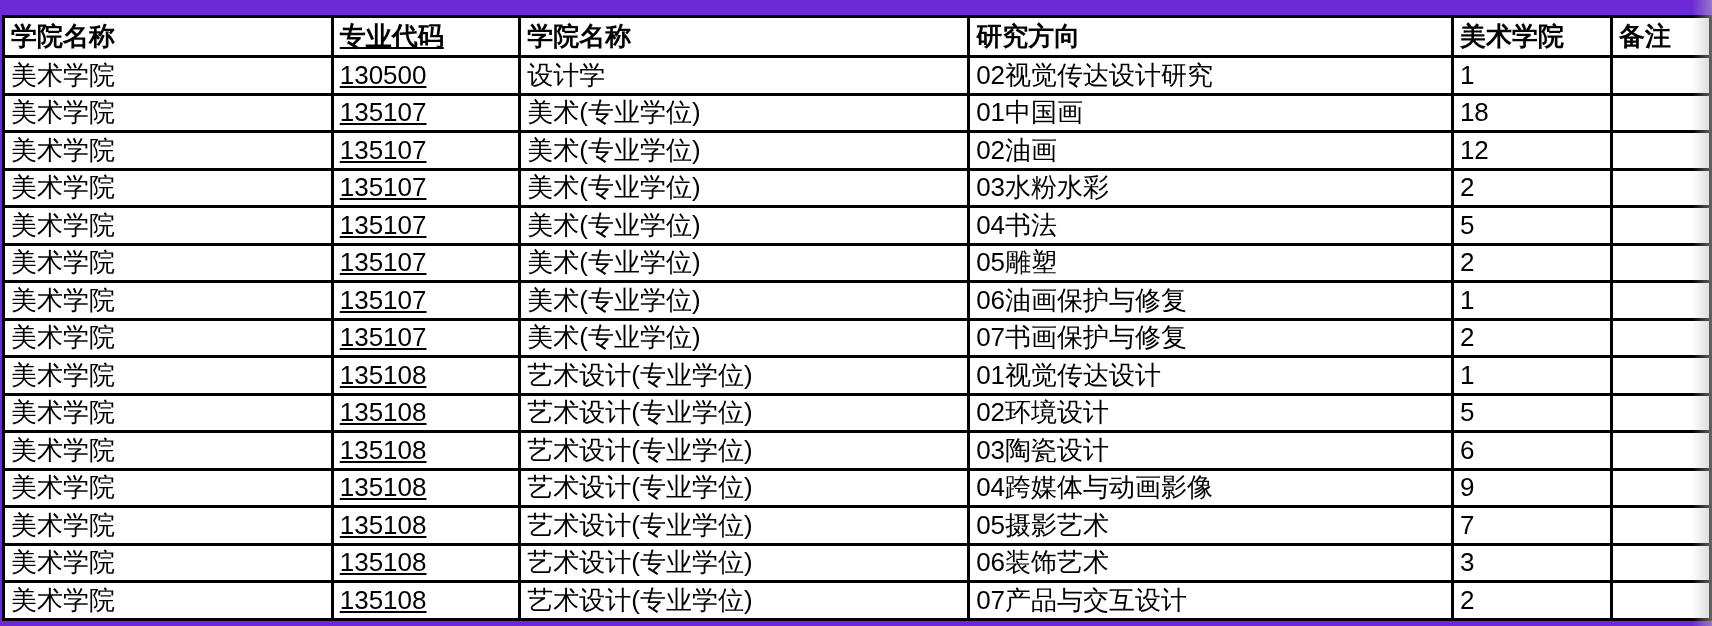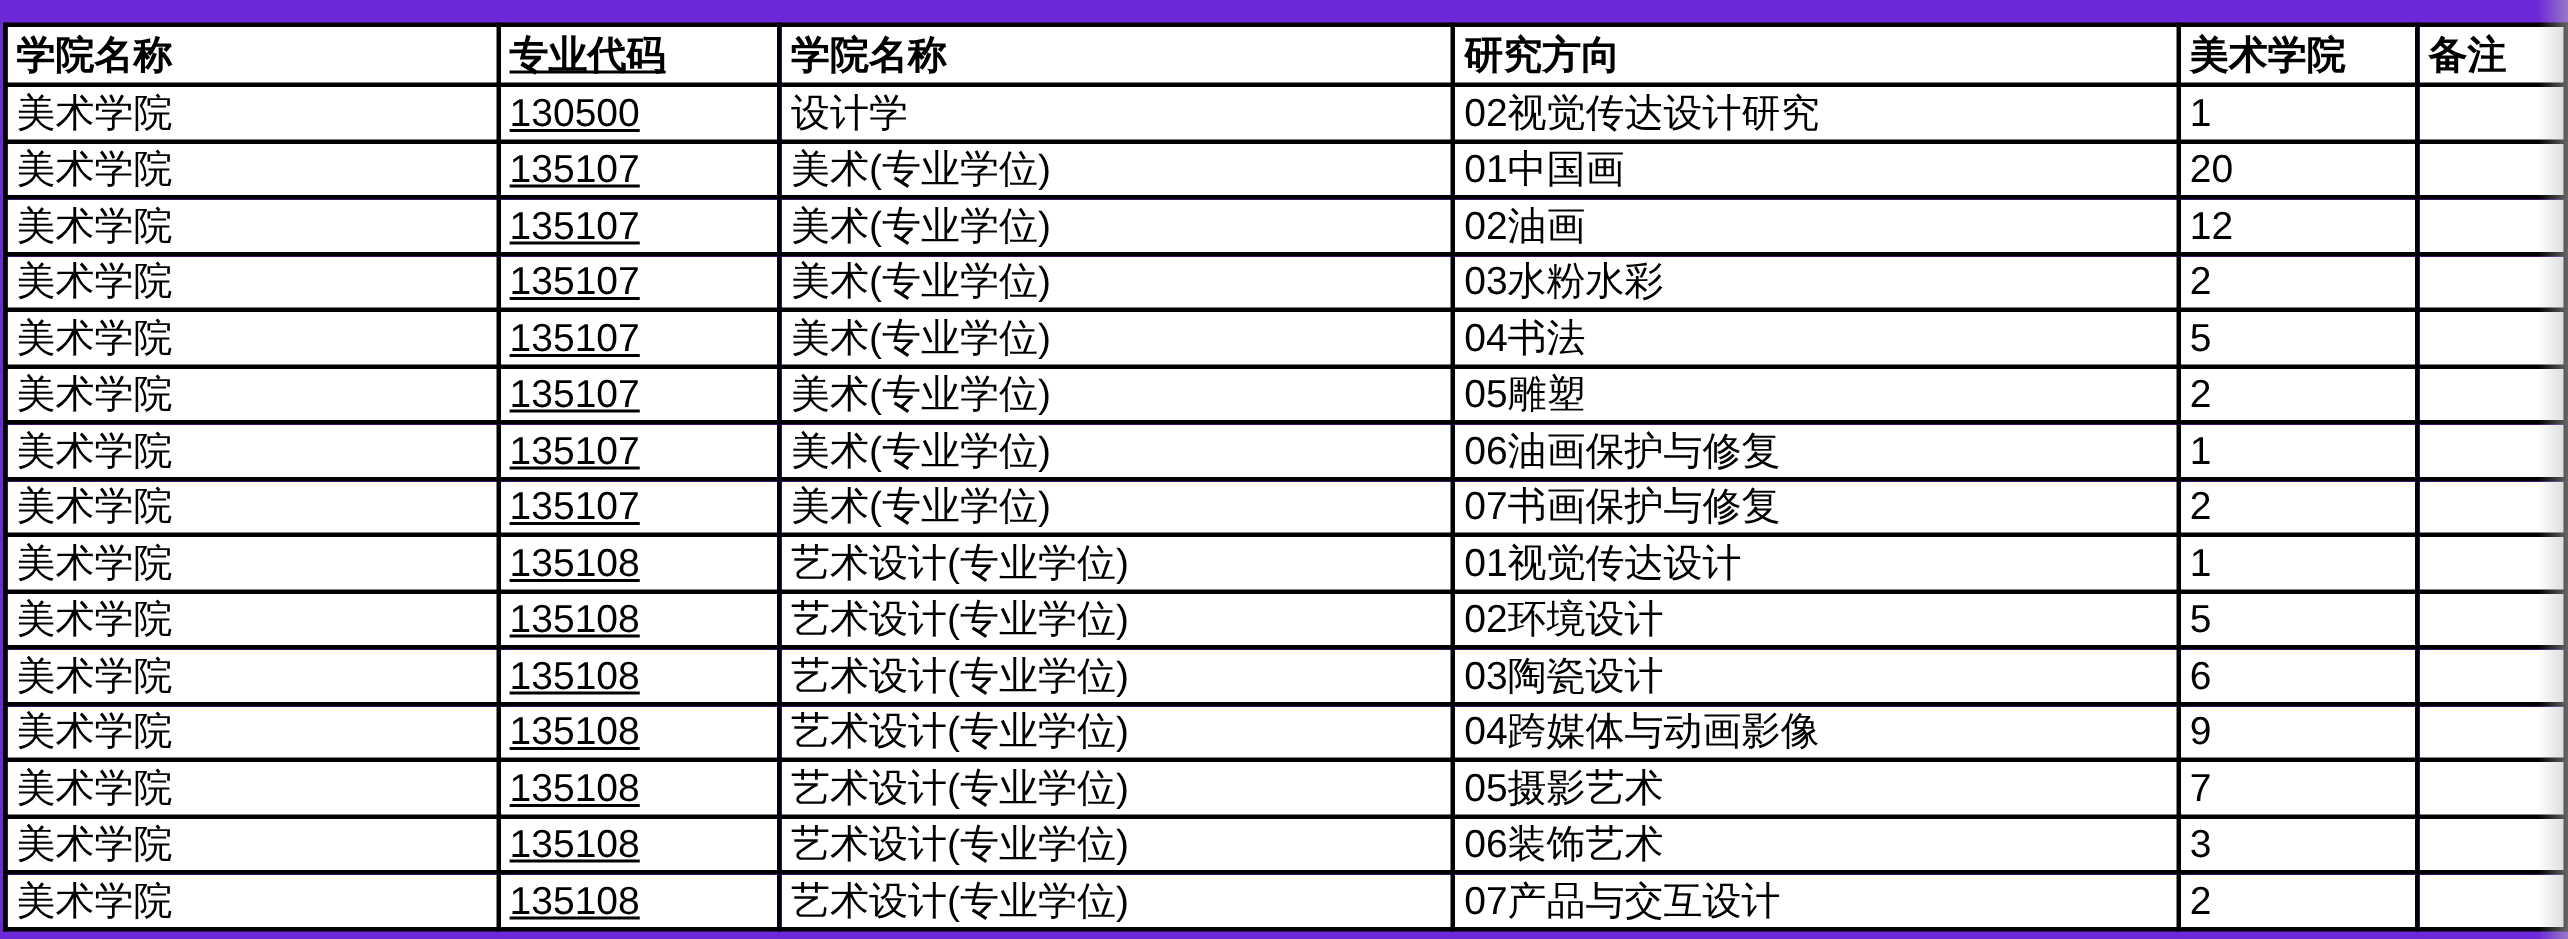--- a/index.html
+++ b/index.html
@@ -87,21 +87,21 @@
           <td class="c-major_name">设计学</td>
           <td class="c-research_direction">02视觉传达设计研究</td>
           <td class="c-available_plan">1</td>
           <td class="c-remarks"></td>
         </tr>
         <tr>
           <td class="c-college">美术学院</td>
           <td class="c-major_code">135107</td>
           <td class="c-major_name">美术(专业学位)</td>
           <td class="c-research_direction">01中国画</td>
-          <td class="c-available_plan">20</td>
+          <td class="c-available_plan">18</td>
           <td class="c-remarks"></td>
         </tr>
         <tr>
           <td class="c-college">美术学院</td>
           <td class="c-major_code">135107</td>
           <td class="c-major_name">美术(专业学位)</td>
           <td class="c-research_direction">02油画</td>
           <td class="c-available_plan">12</td>
           <td class="c-remarks"></td>
         </tr>

